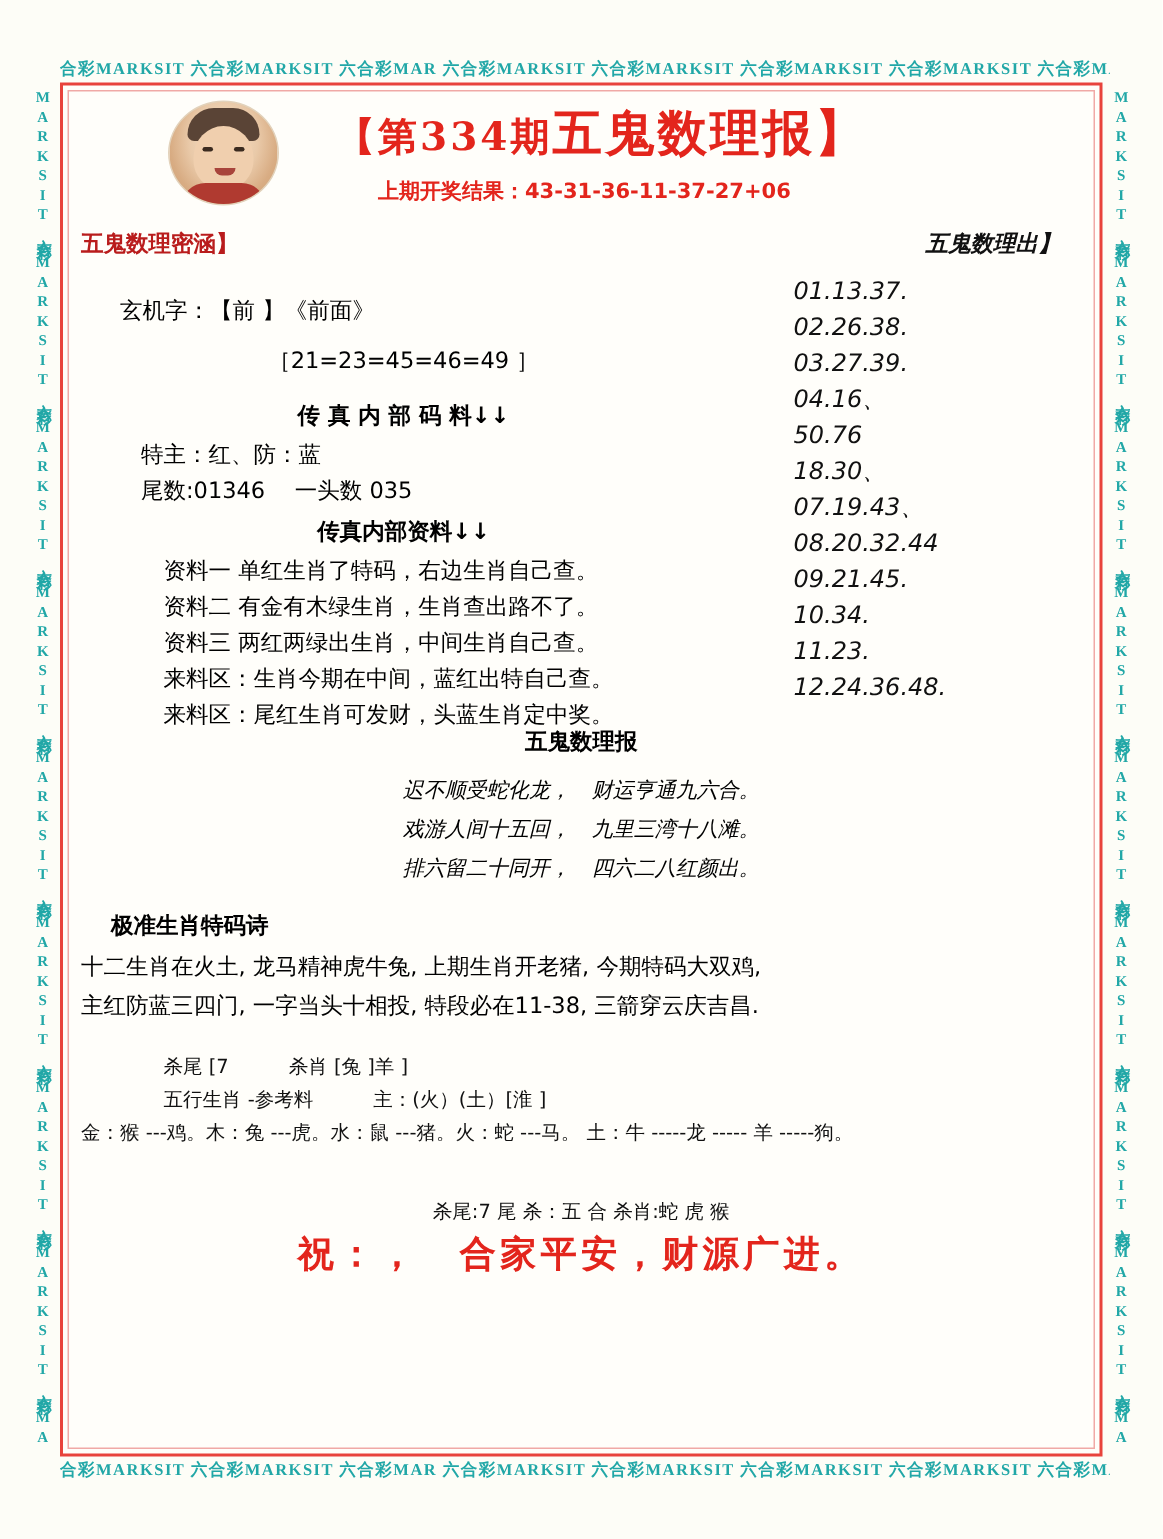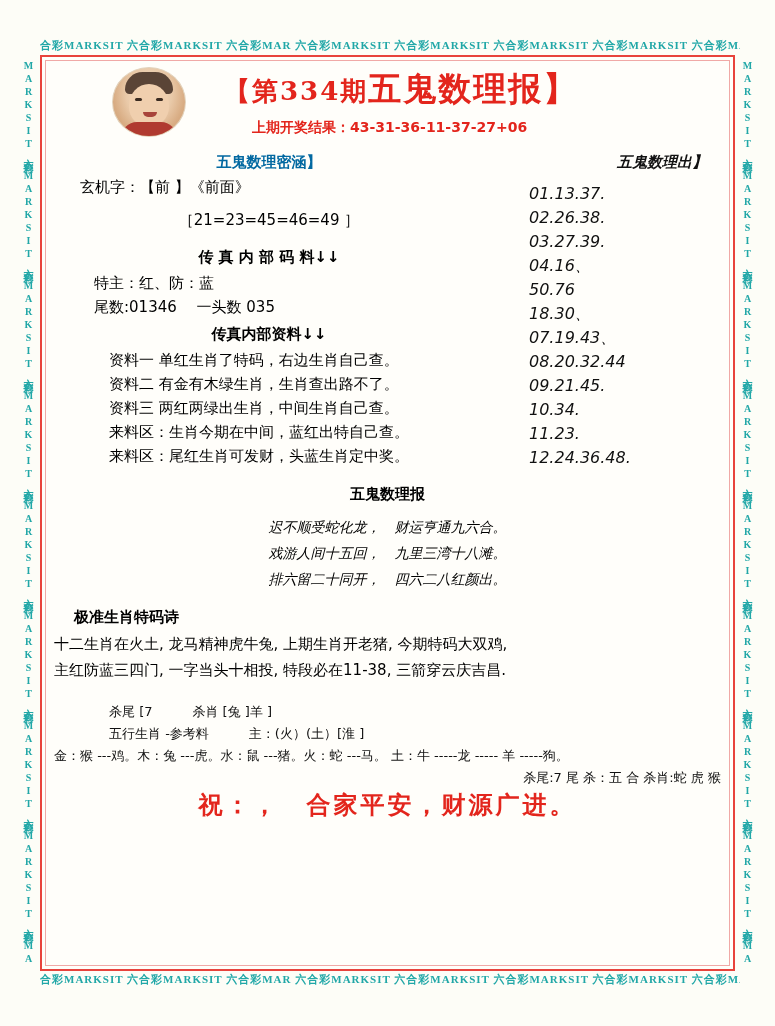--- a/index.html
+++ b/index.html
@@ -107,21 +107,21 @@
   }
   
   .cols{position:relative;margin-top:10px;height:330px;}
   .left-col{
     position:absolute;left:0;top:0;width:430px;
   }
   .right-col{
     position:absolute;right:8px;top:0;width:190px;font-style:italic;
   }
   .sec-title{
-    text-align:center;font-weight:bold;font-size:15px;color:#0369a1;margin-bottom:4px;
+    text-align:left;font-weight:bold;font-size:15px;color:#b91c1c;margin-bottom:24px;
   }
   .right-title{text-align:right;font-weight:bold;font-size:15px;color:#111;margin-bottom:10px;padding-right:6px;}
   .lnum{font-size:16px;line-height:24px;color:#111;text-align:left;padding-left:6px;}
   .l1{font-size:15px;padding-left:26px;line-height:22px;}
   .l-center{text-align:center;font-size:15px;line-height:24px;}
   .l-indent{padding-left:40px;font-size:15px;line-height:24px;}
   .l-indent2{padding-left:55px;font-size:15px;line-height:24px;}
   .mid-title{text-align:center;font-weight:bold;font-size:15px;margin:6px 0 4px;}
   
   .poem{margin-top:2px;text-align:center;}
@@ -129,21 +129,21 @@
   .poem .pl{font-size:14px;line-height:26px;font-style:italic;}
   
   .special{margin-top:16px;}
   .special .st{font-weight:bold;font-size:15px;padding-left:20px;margin-bottom:4px;}
   .special .sl{font-size:15px;line-height:26px;}
   
   .bottom{margin-top:18px;font-size:13px;color:#111;}
   .b1{padding-left:55px;line-height:22px;}
   .b2{padding-left:55px;line-height:22px;}
   .b3{line-height:22px;}
-  .b4{line-height:22px;text-align:right;}
+  .b4{line-height:22px;text-align:center;margin-top:31px;}
   .blessing{
     text-align:center;
     color:#e3251c;
     font-family:"DejaVu Serif","Liberation Serif",serif;
     font-size:24px;font-weight:bold;letter-spacing:3px;
   }
   .sp{display:inline-block;width:40px;}
 </style>
 </head>
 <body>

